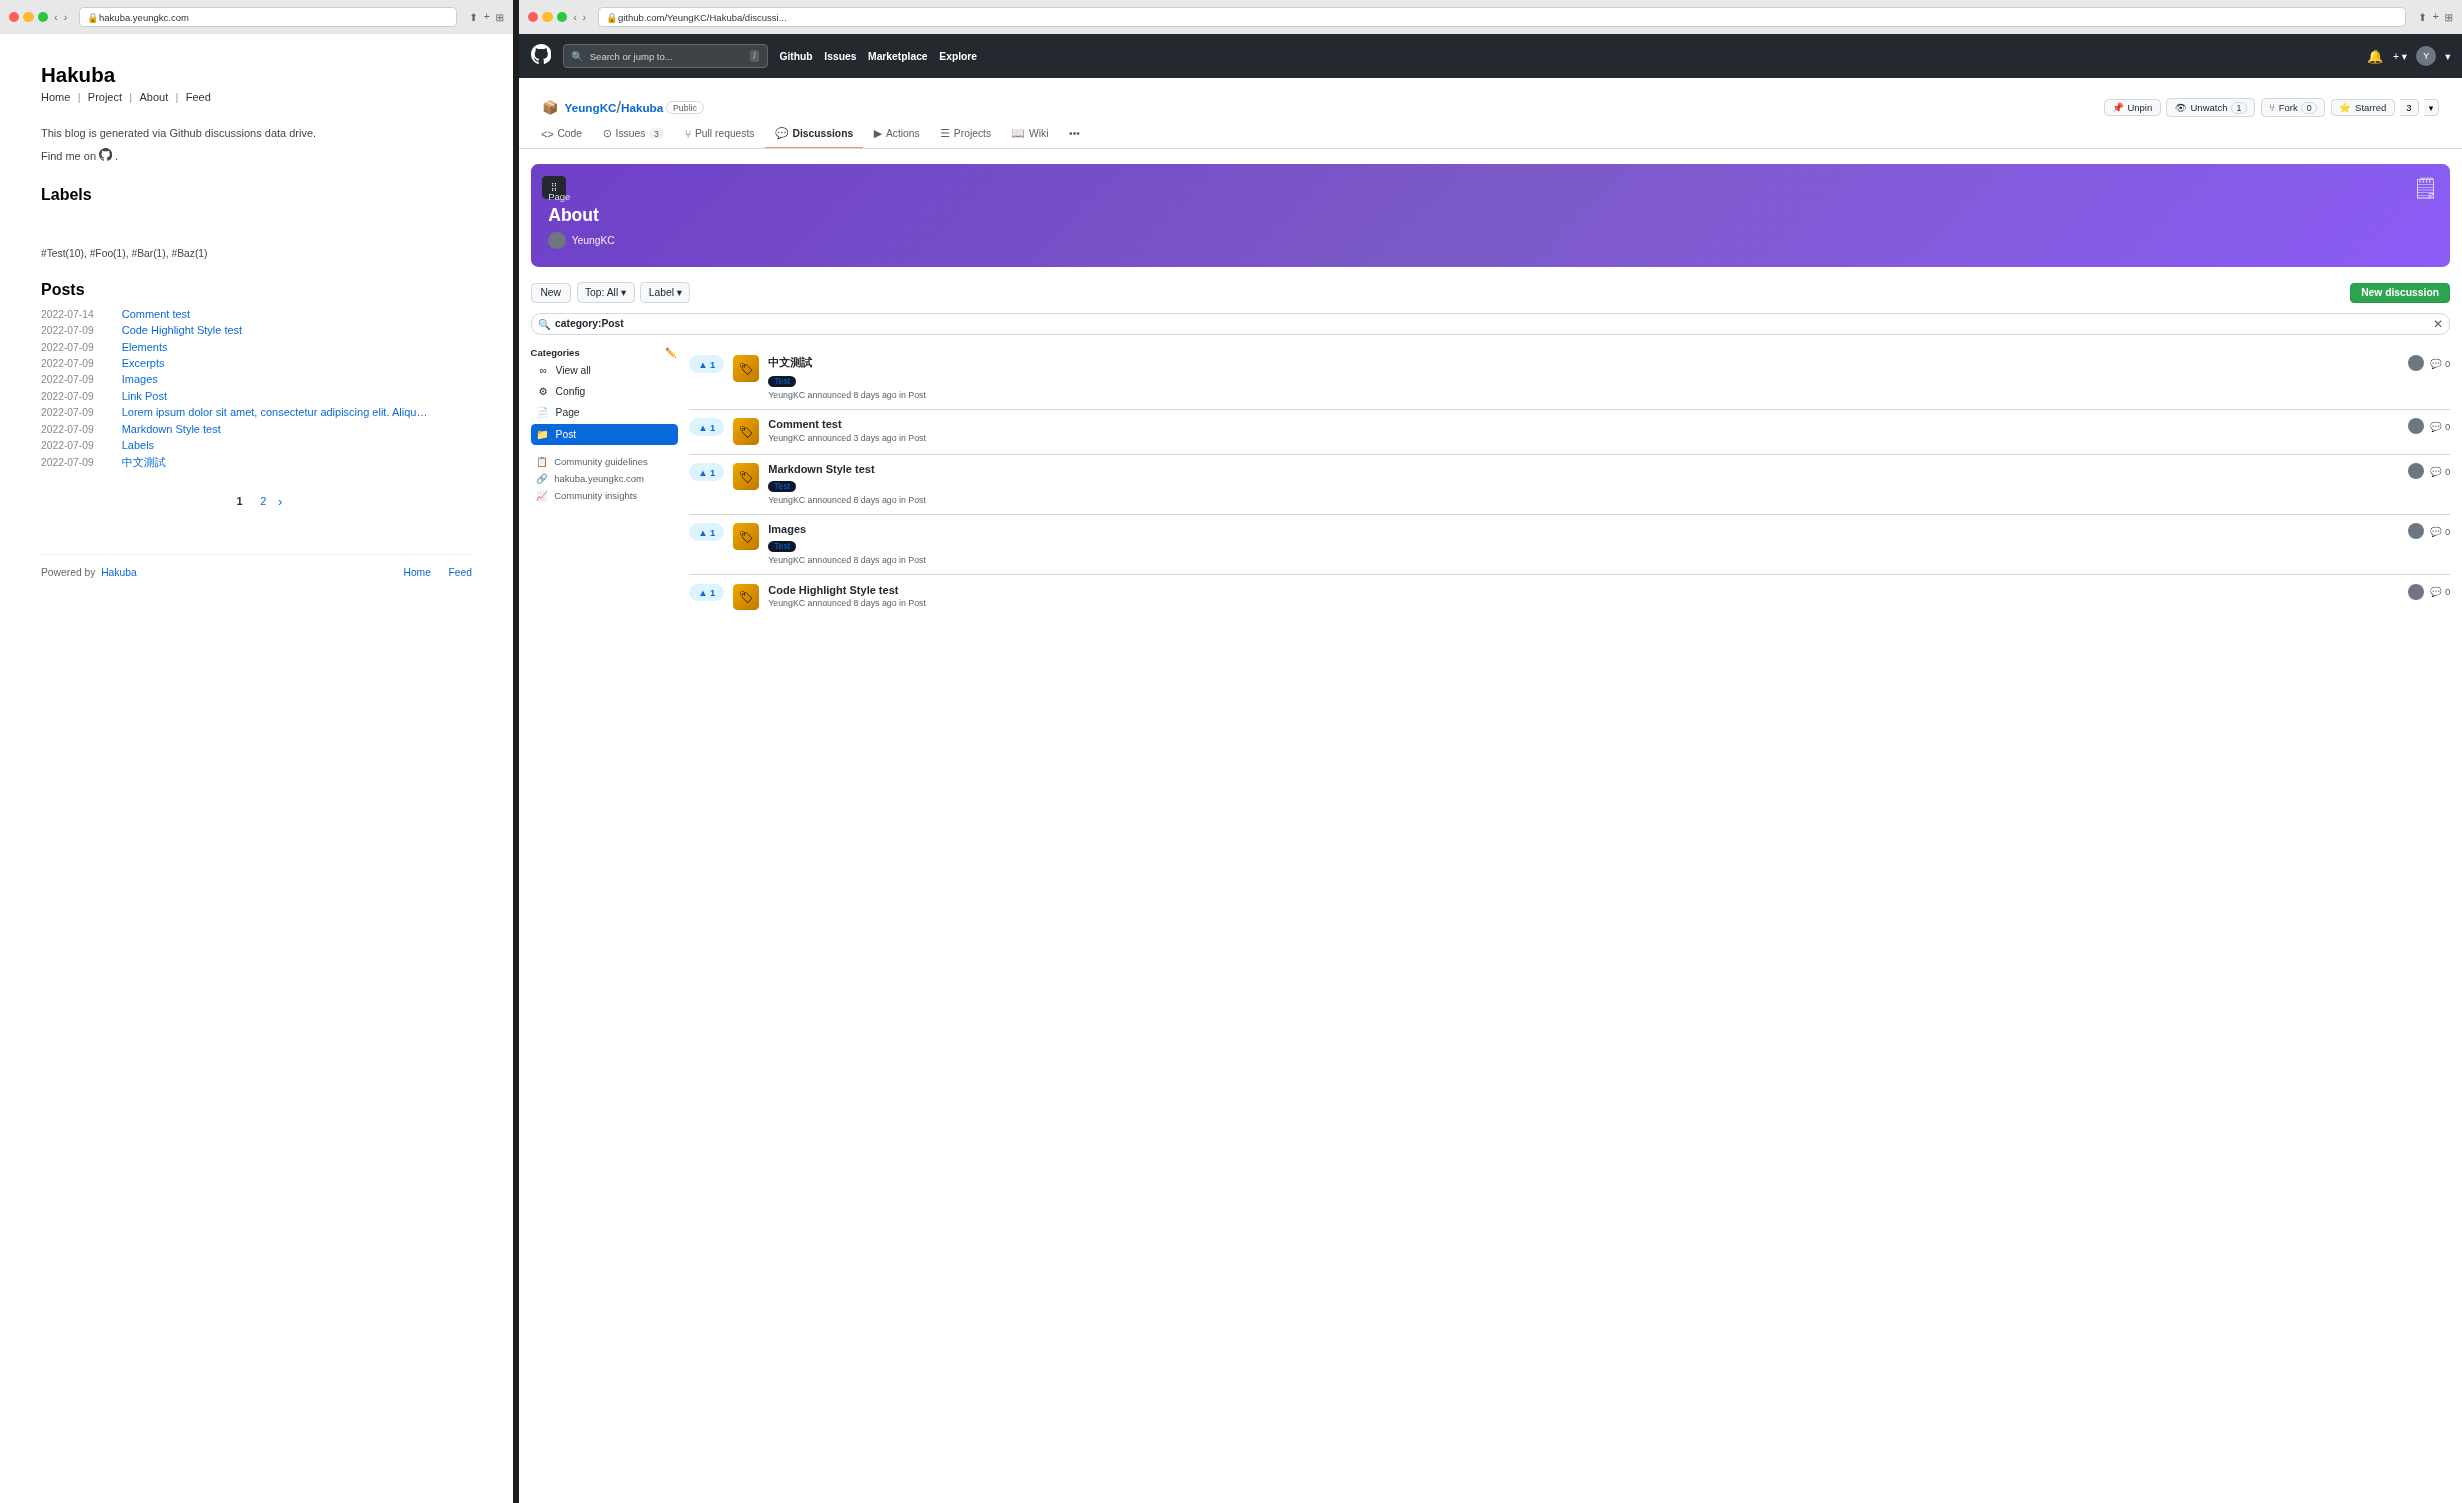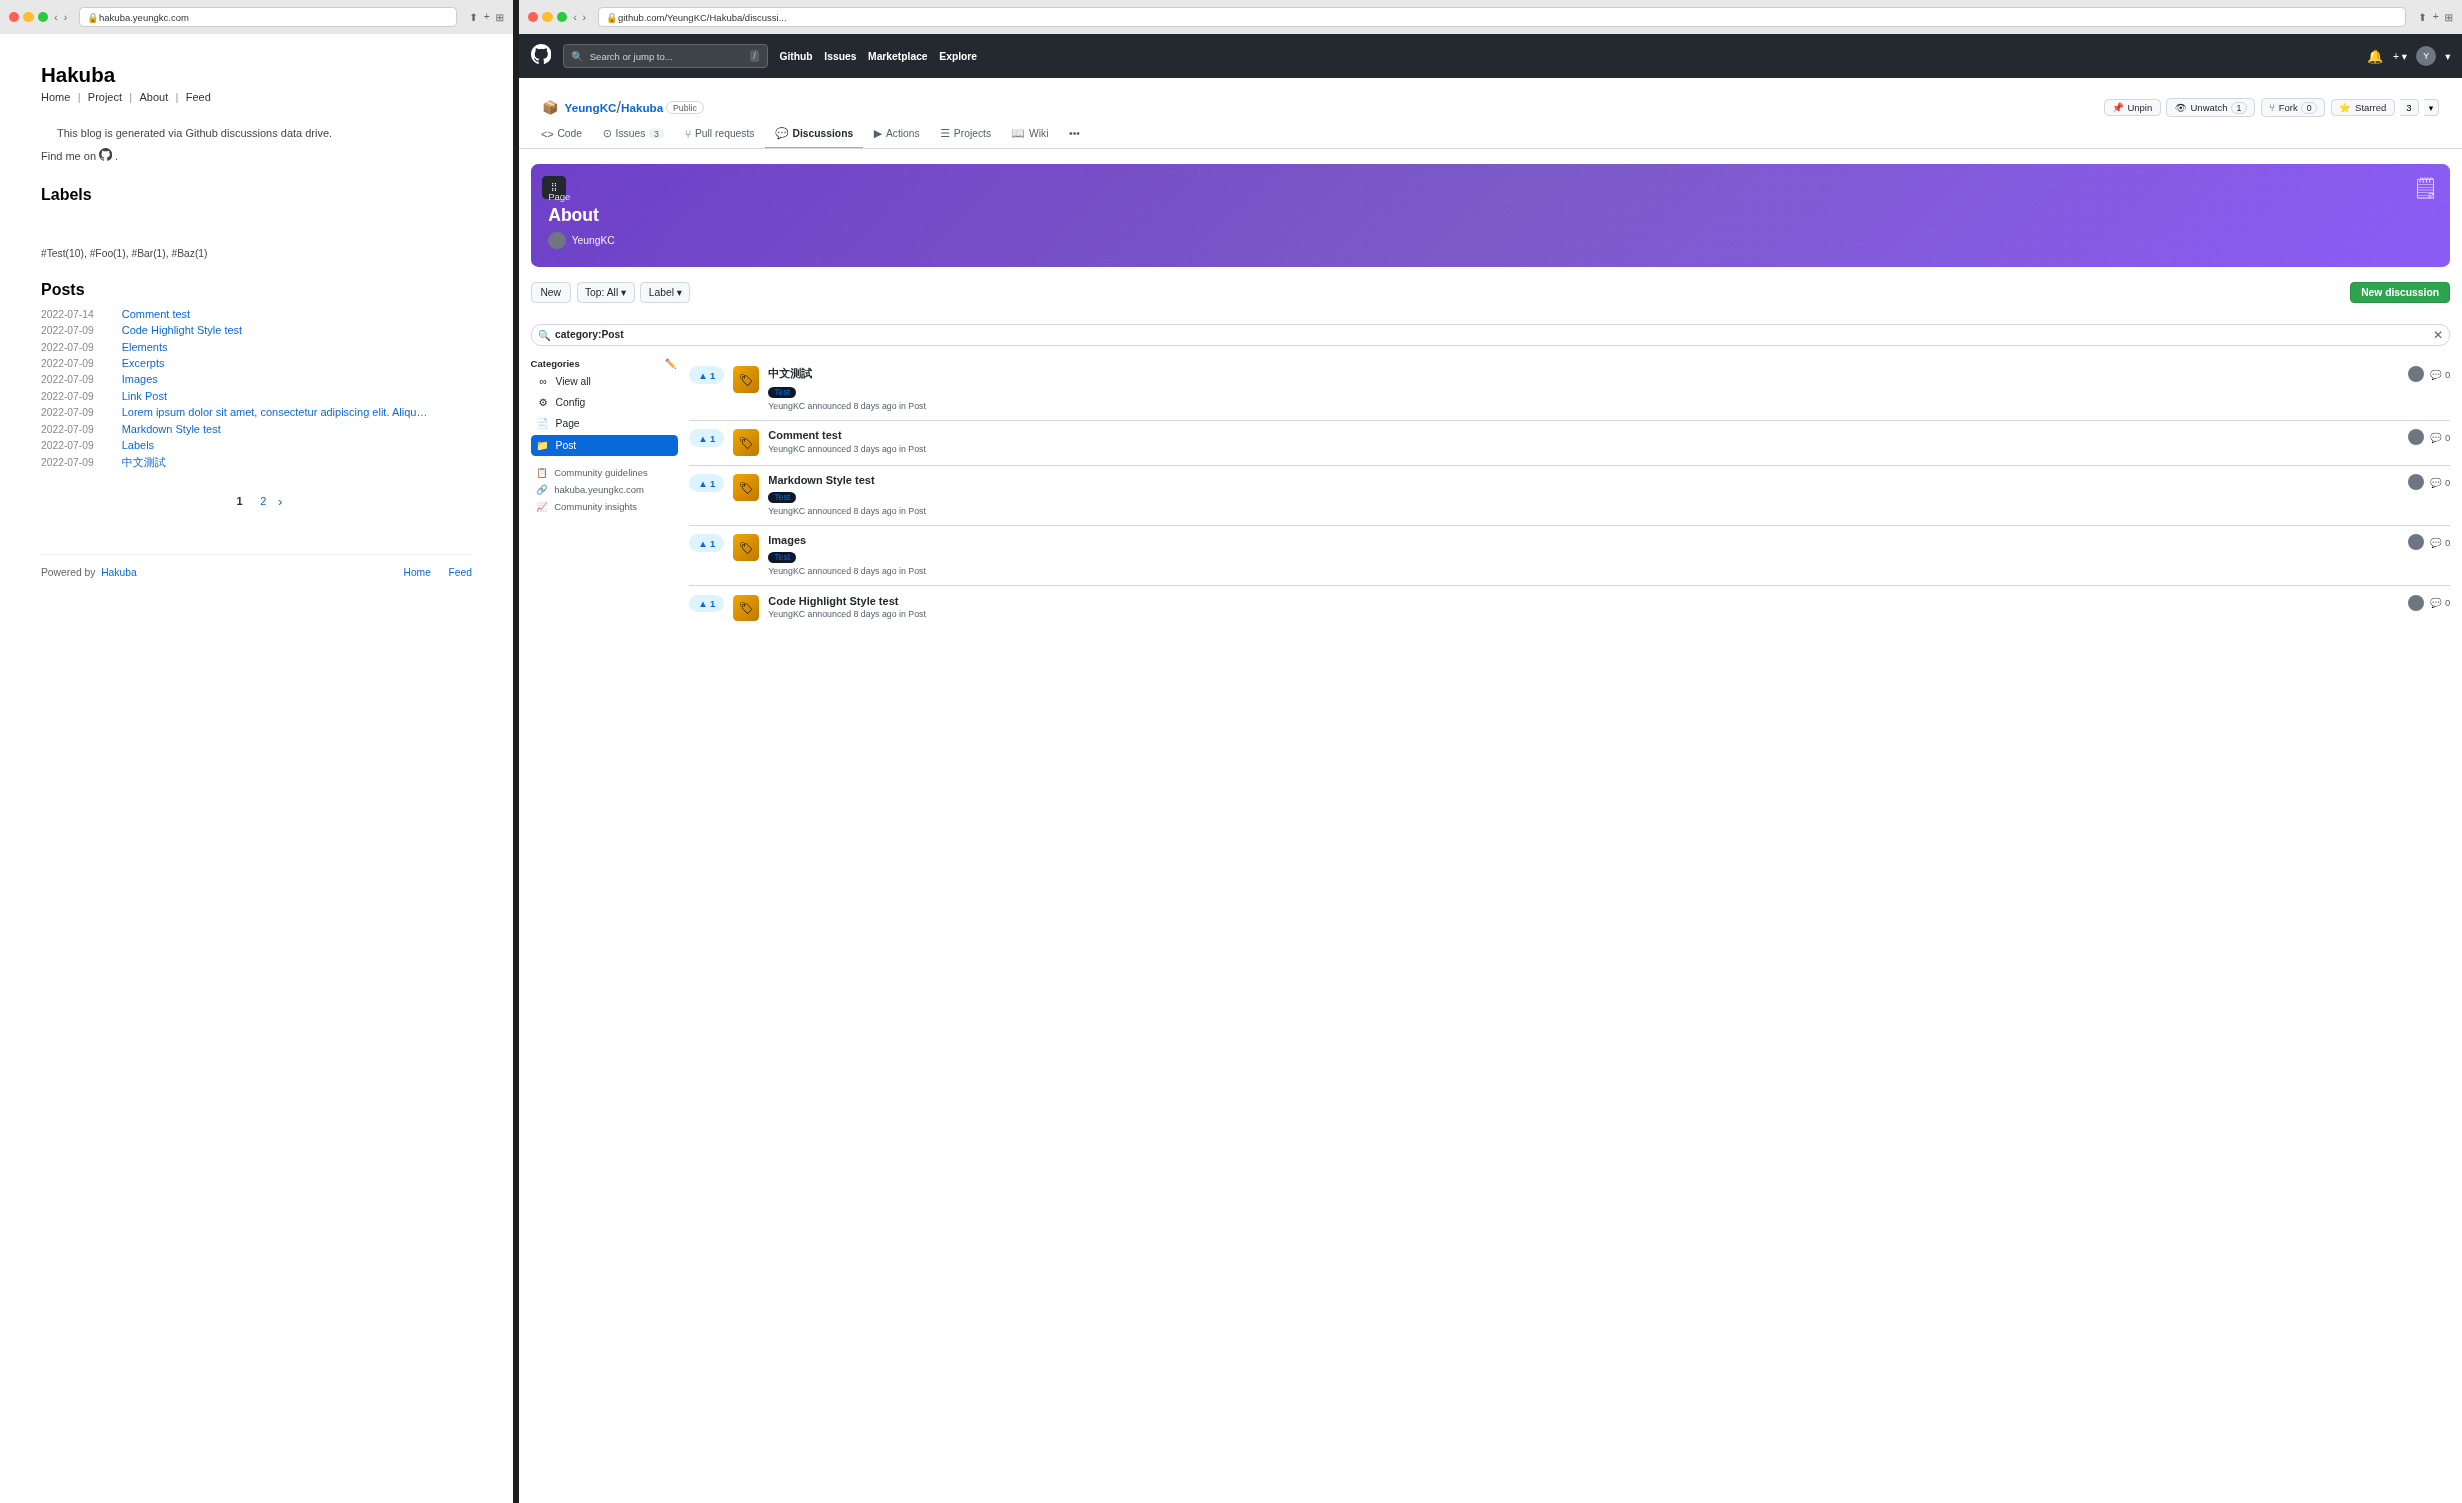--- a/index.html
+++ b/index.html
@@ -18,21 +18,21 @@
     .tl-green { background: #28c840; }
     .url-bar { flex: 1; background: #fff; border-radius: 4.4px; height: 20.5px; display: flex; align-items: center; padding: 0 7.3px; font-size: 9.5px; color: #333; margin: 0 5.9px; border: 0.7px solid #ccc; }
     .tb-icons { display: flex; gap: 5.9px; color: #666; font-size: 10.3px; }
 
     
     .left-content { padding: 29px 41px; font-size: 11px; color: #333; overflow-y: auto; height: calc(100vh - 34px); }
     .site-title { font-size: 20.5px; font-weight: 700; color: #000; margin-bottom: 4.4px; }
     .nav-links { display: flex; gap: 0; font-size: 11px; margin-bottom: 22px; }
     .nav-link { color: #333; text-decoration: none; }
     .nav-sep { margin: 0 7.3px; color: #999; }
-    .blog-desc { font-size: 11px; color: #444; margin-bottom: 5.9px; line-height: 1.5; margin-left: 16px; }
+    .blog-desc { font-size: 11px; color: #444; margin-bottom: 5.9px; line-height: 1.5; }
     .find-me { font-size: 11px; color: #444; display: flex; align-items: center; gap: 2.9px; margin-bottom: 22px; }
     .section-title { font-size: 16px; font-weight: 600; color: #000; margin-bottom: 8.8px; margin-top: 7.3px; }
     .labels-row { display: flex; gap: 0; flex-wrap: wrap; margin-bottom: 22px; font-size: 10.3px; color: #444; margin-top: 44px; }
     .post-list { list-style: none; }
     .post-item { display: flex; align-items: baseline; gap: 14.7px; margin-bottom: 4.4px; font-size: 11px; }
     .post-date { color: #888; white-space: nowrap; min-width: 66px; font-size: 10.3px; }
     .post-link-long { color: #0969da; text-decoration: none; white-space: nowrap; overflow: hidden; text-overflow: ellipsis; max-width: 308px; display: inline-block; }
     .pagination { display: flex; align-items: center; gap: 5.9px; margin-top: 22px; font-size: 11px; justify-content: center; }
     .page-num { color: #0969da; text-decoration: none; padding: 2.9px 5.9px; }
     .page-num.active { font-weight: 700; color: #333; }
@@ -81,21 +81,21 @@
     .disc-banner::before { content: ''; position: absolute; inset: 0; background-image: radial-gradient(circle, rgba(255,255,255,0.08) 0.7px, transparent 0.7px); background-size: 14.7px 14.7px; }
     .disc-banner-icon { position: absolute; top: 11.7px; left: 11.7px; background: #24292f; border-radius: 4.4px; padding: 3.7px; font-size: 10.3px; color: #fff; width: 23.5px; height: 23.5px; display: flex; align-items: center; justify-content: center; }
     .disc-banner-file { position: absolute; top: 11.7px; right: 11.7px; font-size: 20.5px; color: rgba(255,255,255,0.8); }
     .disc-banner-label { color: rgba(255,255,255,0.8); font-size: 9.5px; margin-bottom: 2.9px; position: relative; z-index: 1; }
     .disc-banner-title { color: #fff; font-size: 17.6px; font-weight: 700; position: relative; z-index: 1; }
     .disc-banner-user { display: flex; align-items: center; gap: 5.9px; margin-top: 5.9px; position: relative; z-index: 1; }
     .disc-banner-avatar { width: 17.6px; height: 17.6px; border-radius: 50%; background: #6e7781; }
     .disc-banner-username { color: rgba(255,255,255,0.9); font-size: 10.3px; }
 
     
-    .disc-filters { display: flex; align-items: center; gap: 5.9px; margin-bottom: 21px; }
+    .disc-filters { display: flex; align-items: flex-end; gap: 5.9px; margin-bottom: 10px; }
     .btn-new { background: #f6f8fa; border: 0.7px solid #d0d7de; border-radius: 4.4px; padding: 3.7px 8.8px; font-size: 10.3px; cursor: pointer; color: #24292f; }
     .btn-dropdown { background: #f6f8fa; border: 0.7px solid #d0d7de; border-radius: 4.4px; padding: 3.7px 7.3px; font-size: 10.3px; cursor: pointer; color: #24292f; display: flex; align-items: center; gap: 2.9px; }
     .btn-new-discussion { background: #2da44e; border: 0.7px solid rgba(31,35,40,0.15); border-radius: 4.4px; padding: 3.7px 10.3px; font-size: 10.3px; cursor: pointer; color: #fff; font-weight: 600; margin-left: auto; }
 
     
     .disc-search { position: relative; margin-bottom: 11.7px; }
     .disc-search input { width: 100%; border: 0.7px solid #d0d7de; border-radius: 10px; padding: 4.4px 23.5px 4.4px 23.5px; font-size: 10.3px; color: #24292f; font-weight: bold; }
     .disc-search-icon { position: absolute; left: 7.3px; top: 50%; transform: translateY(-50%); color: #57606a; font-size: 10.3px; }
     .disc-search-clear { position: absolute; right: 7.3px; top: 50%; transform: translateY(-50%); color: #57606a; font-size: 11.7px; cursor: pointer; }
 

